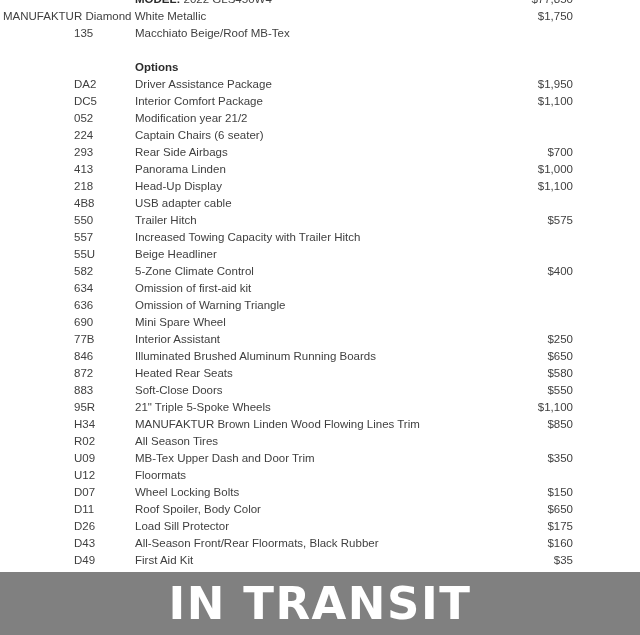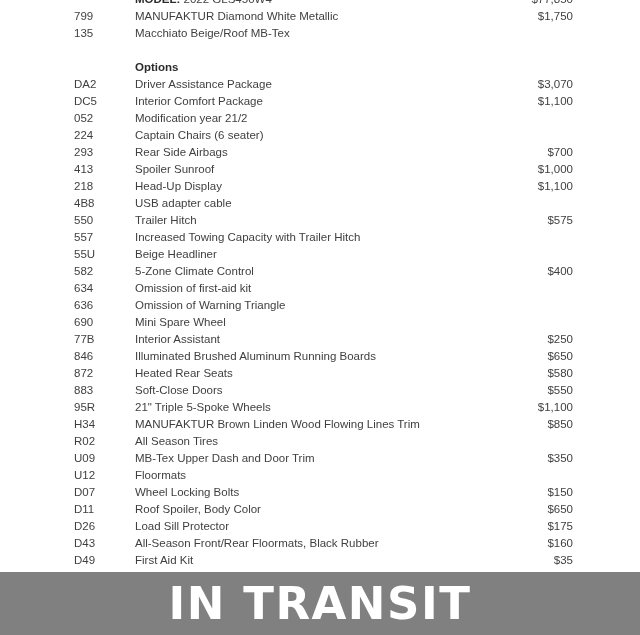--- a/index.html
+++ b/index.html
@@ -114,39 +114,38 @@
 <body>
 
 <div id="sticker">
   <div class="rows" id="rows-container">
       <div class="row">
         <div class="col-code"><span class="code-inner"></span></div>
         <div class="col-desc"><span><span class="model-label">MODEL: </span><span>2022 GLS450W4</span></span></div>
         <div class="col-price">$77,850</div>
       </div>
       <div class="row">
-        <div class="col-code"><span class="code-inner">799</span></div>
         <div class="col-desc">MANUFAKTUR Diamond White Metallic</div>
         <div class="col-price">$1,750</div>
       </div>
       <div class="row">
         <div class="col-code"><span class="code-inner">135</span></div>
         <div class="col-desc">Macchiato Beige/Roof MB-Tex</div>
         <div class="col-price"></div>
       </div>
       <div class="row spacer"></div>
       <div class="row section-head">
         <div class="col-code"><span class="code-inner"></span></div>
         <div class="col-desc">Options</div>
         <div class="col-price"></div>
       </div>
       <div class="row">
         <div class="col-code"><span class="code-inner">DA2</span></div>
         <div class="col-desc">Driver Assistance Package</div>
-        <div class="col-price">$3,070</div>
+        <div class="col-price">$1,950</div>
       </div>
       <div class="row">
         <div class="col-code"><span class="code-inner">DC5</span></div>
         <div class="col-desc">Interior Comfort Package</div>
         <div class="col-price">$1,100</div>
       </div>
       <div class="row">
         <div class="col-code"><span class="code-inner">052</span></div>
         <div class="col-desc">Modification year 21/2</div>
         <div class="col-price"></div>
@@ -156,21 +155,21 @@
         <div class="col-desc">Captain Chairs (6 seater)</div>
         <div class="col-price"></div>
       </div>
       <div class="row">
         <div class="col-code"><span class="code-inner">293</span></div>
         <div class="col-desc">Rear Side Airbags</div>
         <div class="col-price">$700</div>
       </div>
       <div class="row">
         <div class="col-code"><span class="code-inner">413</span></div>
-        <div class="col-desc">Spoiler Sunroof</div>
+        <div class="col-desc">Panorama Linden</div>
         <div class="col-price">$1,000</div>
       </div>
       <div class="row">
         <div class="col-code"><span class="code-inner">218</span></div>
         <div class="col-desc">Head-Up Display</div>
         <div class="col-price">$1,100</div>
       </div>
       <div class="row">
         <div class="col-code"><span class="code-inner">4B8</span></div>
         <div class="col-desc">USB adapter cable</div>

